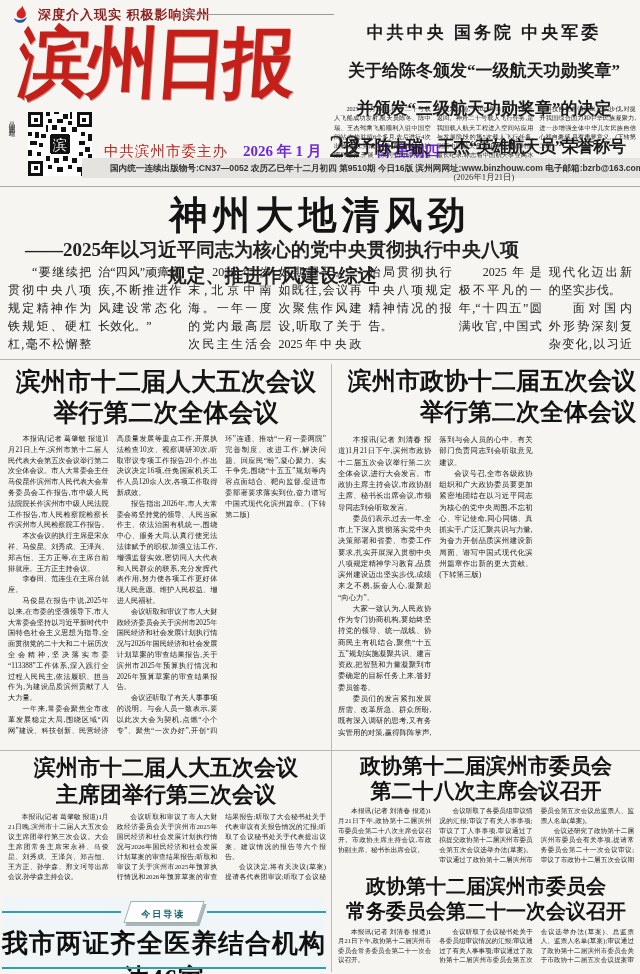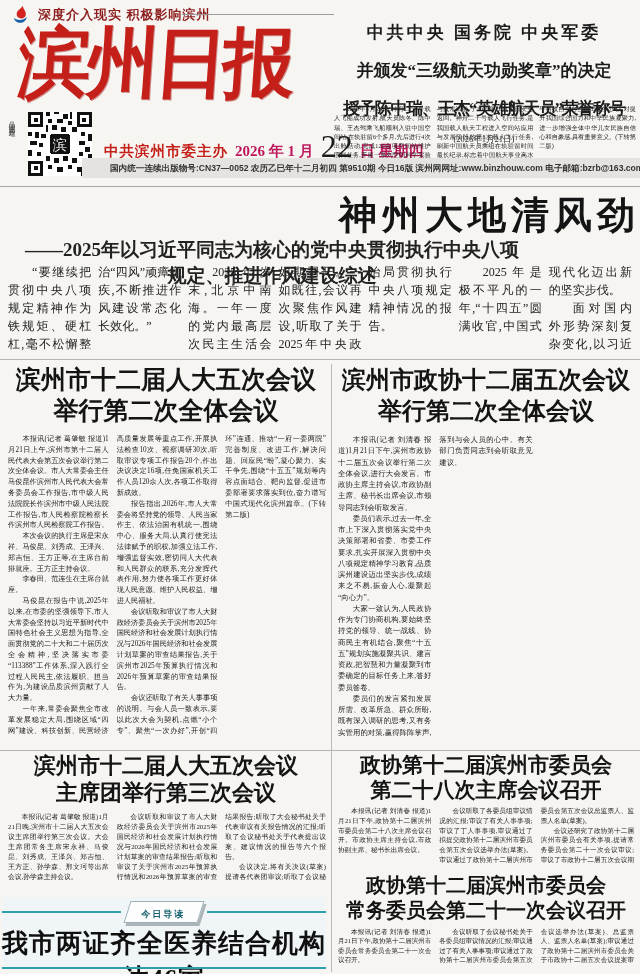--- a/index.html
+++ b/index.html
@@ -7,45 +7,45 @@
   #page{position:relative;width:640px;height:974px;background:#f6f5f2;overflow:hidden;}
   .sans{font-family:"Liberation Sans","DejaVu Sans",sans-serif;}
   
   #top-strip{position:absolute;left:10px;top:5px;display:flex;align-items:center;gap:6px;}
   #top-slogan{font-size:13px;font-weight:bold;color:#8e1f1f;letter-spacing:1px;}
   #top-line{position:absolute;left:182px;top:14px;width:152px;height:1px;background:#9a9a9a;}
   #masthead-title{position:absolute;left:22px;top:22px;width:306px;font-size:72px;line-height:1.1;font-weight:bold;color:#c42019;letter-spacing:-4px;white-space:nowrap;transform:skewX(-4deg) scaleY(1.06);transform-origin:left top;text-shadow:1px 1px 0 rgba(160,20,15,.45);}
   #qr-label{position:absolute;left:7px;top:116px;height:64px;writing-mode:vertical-rl;font-size:6.5px;letter-spacing:1.5px;color:#444;}
   #qr-code{position:absolute;left:28px;top:112px;width:64px;height:64px;}
   #org-date{position:absolute;left:104px;top:127px;display:flex;align-items:baseline;gap:7px;white-space:nowrap;}
-  #organizer{font-size:14.5px;font-weight:bold;color:#c42019;letter-spacing:1px;}
-  .date-part{font-size:15px;font-weight:bold;color:#be185d;}
+  #organizer{font-size:14.5px;font-weight:normal;color:#c42019;letter-spacing:1px;}
+  .date-part{font-size:15px;font-weight:bold;color:#6d28d9;margin-left:8px;}
   #date-day{font-size:32px;font-weight:normal;position:relative;top:1px;text-align:center;}
   #info-bar{position:absolute;left:82px;top:158px;width:558px;height:20px;background:#e4e3e0;font-size:8.6px;font-weight:bold;color:#333;line-height:20px;padding-left:28px;box-sizing:border-box;white-space:nowrap;overflow:hidden;font-family:"Liberation Sans","DejaVu Sans",sans-serif;}
   #header-rule{position:absolute;left:0;top:186px;width:640px;height:1px;background:#a8a8a5;}
   
   #decision{position:absolute;left:332px;top:6px;width:304px;text-align:center;}
   .decision-line{font-size:17px;font-weight:bold;line-height:22px;white-space:nowrap;margin-top:16px;}
   .decision-line.tight{letter-spacing:-1.3px;}
   .decision-line.spread{letter-spacing:3px;}
   #decision-date{font-size:8.5px;color:#333;margin-top:14px;}
   #decision-body{position:absolute;left:334px;top:104px;width:302px;height:56px;overflow:hidden;column-count:3;column-gap:6px;font-size:6.2px;line-height:1.5;text-align:justify;color:#222;}
   
   .cols p.para{margin:0;text-indent:2em;}
   .cols p.subhead{font-weight:bold;text-indent:0;text-align:center;font-size:1.28em;margin:3px 0;}
   .cols{column-fill:auto;}
   
-  #lead-title{position:absolute;left:0;top:190px;width:640px;text-align:right;font-size:38px;font-weight:900;letter-spacing:5px;color:#141414;}
+  #lead-title{position:absolute;left:0;top:190px;width:640px;text-align:center;font-size:38px;font-weight:900;letter-spacing:5px;color:#141414;}
   #lead-subtitle{position:absolute;left:18px;top:237px;width:508px;text-align:center;font-size:19px;font-weight:600;color:#222;}
   #lead-body{position:absolute;left:8px;top:263px;width:624px;height:92px;overflow:hidden;column-count:7;column-gap:7px;font-size:12px;line-height:1.5;text-align:justify;color:#222;}
   #rule-mid{position:absolute;left:0;top:359px;width:640px;height:1px;background:#b5b5b2;}
   
-  .two-line-head{position:absolute;text-align:center;font-weight:900;color:#141414;font-family:Liberation Mono, monospace;}
+  .two-line-head{position:absolute;text-align:center;font-weight:900;color:#141414;}
   #renda-title{left:4px;top:366px;width:324px;font-size:25px;line-height:31px;}
-  #zhengxie-title{left:336px;top:366px;width:300px;font-size:24px;line-height:31px;}
+  #zhengxie-title{left:336px;top:366px;width:300px;font-size:24px;line-height:31px;text-align:right;}
   #renda-body{position:absolute;left:8px;top:434px;width:318px;height:312px;overflow:hidden;column-count:3;column-gap:8px;font-size:7.2px;line-height:1.5;text-align:justify;}
   #zhengxie-body{position:absolute;left:338px;top:434px;width:296px;height:312px;overflow:hidden;column-count:3;column-gap:8px;font-size:7.4px;line-height:1.52;text-align:justify;}
   #v-rule{position:absolute;left:331px;top:364px;width:1px;height:608px;background:#b9b9b6;}
   #rule-bottom{position:absolute;left:0;top:750px;width:640px;height:1px;background:#b5b5b2;}
   
   #zhuxituan-title{left:4px;top:754px;width:324px;font-size:22px;line-height:27px;}
   #zhuxituan-body{position:absolute;left:8px;top:812px;width:318px;height:80px;overflow:hidden;column-count:3;column-gap:8px;font-size:6.8px;line-height:1.48;text-align:justify;}
   #daodu{position:absolute;left:2px;top:897px;width:324px;height:72px;background:#f0f6f7;}
   .daodu-toprow{display:flex;align-items:center;margin-top:4px;}
   .teal-line{flex:1;height:2px;background:#2f9fb0;}
@@ -140,20 +140,21 @@
     <span class="date-part">2026 年 1 月</span>
     <span id="date-day">22</span>
     <span class="date-part">日 星期四</span>
   </div>
 
   <div id="info-bar">国内统一连续出版物号:CN37—0052   农历乙巳年十二月初四   第9510期   今日16版   滨州网网址:www.binzhouw.com   电子邮箱:bzrb@163.com</div>
   <div id="header-rule"></div>
 
   <div id="decision">
     <div class="decision-line spread">中共中央  国务院  中央军委</div>
+    <div class="decision-line">关于给陈冬颁发“一级航天功勋奖章”</div>
     <div class="decision-line">并颁发“三级航天功勋奖章”的决定</div>
     <div class="decision-line tight">授予陈中瑞、王杰“英雄航天员”荣誉称号</div>
     <div id="decision-date">(2026年1月21日)</div>
   </div>
   <div id="decision-body" class="cols">
       <p class="para">2025年4月24日,神舟二十号载人飞船成功发射,航天员陈冬、陈中瑞、王杰驾乘飞船顺利入驻中国空间站,在轨驻留6个多月,先后进行4次出舱活动,完成120余项空间站维护照料任务,开展一系列空间科学实验与技术试验,于2025年11月14日安全返回。神舟二十号载人飞行任务,是我国载人航天工程进入空间站应用与发展阶段的第5次载人飞行任务,刷新中国航天员乘组在轨驻留时间最长纪录,标志着中国航天事业高水平科技自立自强迈出坚实步伐,对提升我国综合国力和中华民族凝聚力,进一步增强全体中华儿女民族自信心和自豪感,具有重要意义。(下转第二版)</p>
     </div>
 
   <div id="lead-title">神州大地清风劲</div>
   <div id="lead-subtitle">——2025年以习近平同志为核心的党中央贯彻执行中央八项规定、推进作风建设综述</div>
@@ -190,20 +191,21 @@
 
   <div id="zhengxie-title" class="two-line-head">
     <div>滨州市政协十二届五次会议</div>
     <div>举行第二次全体会议</div>
   </div>
   <div id="zhengxie-body" class="cols">
       <p class="para">本报讯(记者 刘清春 报道)1月21日下午,滨州市政协十二届五次会议举行第二次全体会议,进行大会发言。市政协主席主持会议,市政协副主席、秘书长出席会议,市领导同志到会听取发言。</p>
       <p class="para">委员们表示,过去一年,全市上下深入贯彻落实党中央决策部署和省委、市委工作要求,扎实开展深入贯彻中央八项规定精神学习教育,品质滨州建设迈出坚实步伐,成绩来之不易,振奋人心,凝聚起“向心力”。</p>
       <p class="para">大家一致认为,人民政协作为专门协商机构,要始终坚持党的领导、统一战线、协商民主有机结合,聚焦“十五五”规划实施凝聚共识、建言资政,把智慧和力量凝聚到市委确定的目标任务上来,答好委员答卷。</p>
       <p class="para">委员们的发言紧扣发展所需、改革所急、群众所盼,既有深入调研的思考,又有务实管用的对策,赢得阵阵掌声,落到与会人员的心中。有关部门负责同志到会听取意见建议。</p>
+      <p class="para">会议号召,全市各级政协组织和广大政协委员要更加紧密地团结在以习近平同志为核心的党中央周围,不忘初心、牢记使命,同心同德、真抓实干,广泛汇聚共识与力量,为奋力开创品质滨州建设新局面、谱写中国式现代化滨州篇章作出新的更大贡献。(下转第三版)</p>
     </div>
 
   <div id="v-rule"></div>
   <div id="rule-bottom"></div>
 
   <div id="zhuxituan-title" class="two-line-head">
     <div>滨州市十二届人大五次会议</div>
     <div>主席团举行第三次会议</div>
   </div>
   <div id="zhuxituan-body" class="cols">

